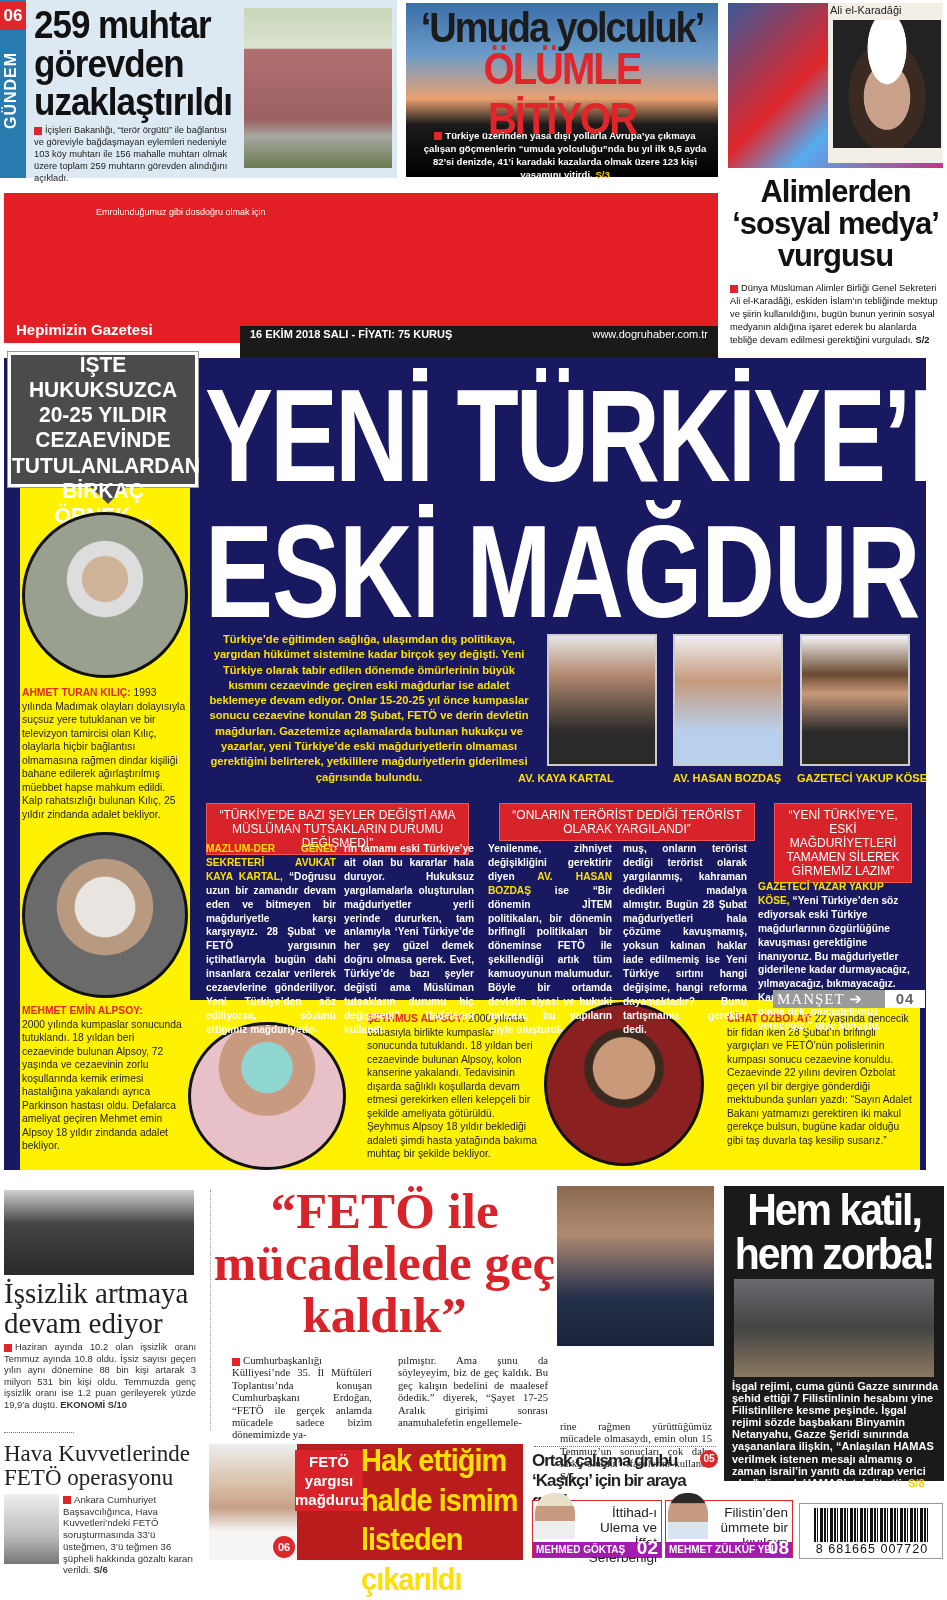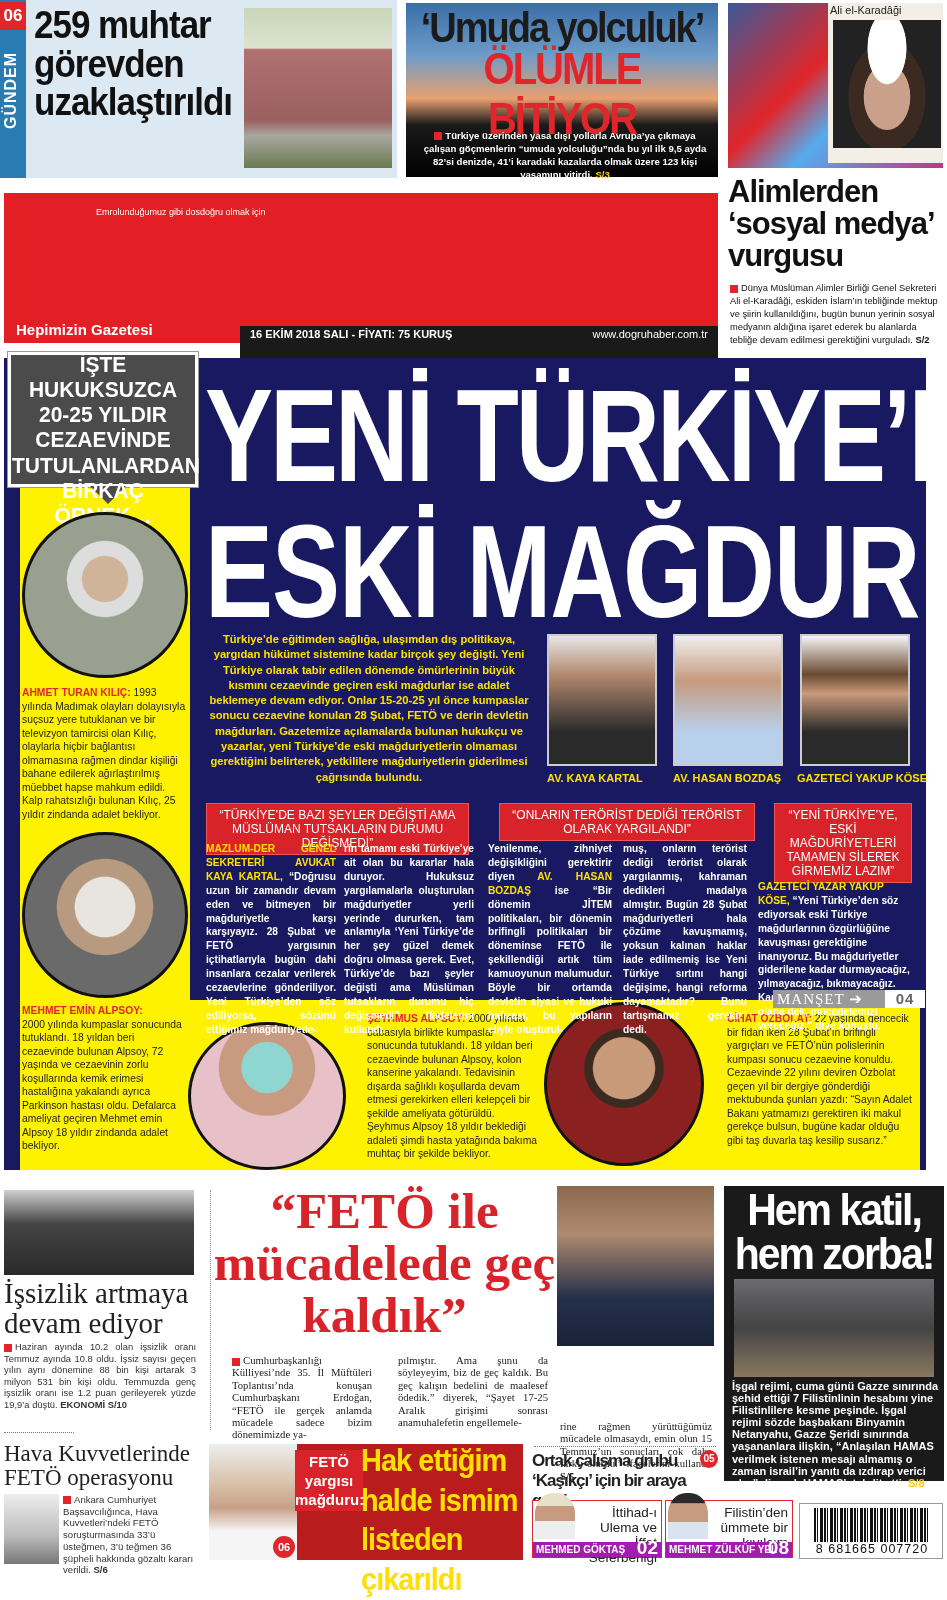--- a/index.html
+++ b/index.html
@@ -25,21 +25,21 @@
 #karadagi-box{left:828px;top:3px;width:115px;height:160px;background:#f3efe6}
 #karadagi-cap{left:830px;top:4px;font-size:11px;color:#222}
 #karadagi-photo{left:833px;top:20px;width:108px;height:128px;background:radial-gradient(ellipse at 50% 22%,#fff 0 25%,transparent 26%),radial-gradient(ellipse at 50% 60%,#c9a08a 0 30%,#3a2a22 31% 50%,#222 51%);}
 
 #mast{left:4px;top:193px;width:714px;height:150px;background:#e31e25}
 #mast-logo{left:14px;top:0;font-size:124px;font-weight:bold;color:#fff;letter-spacing:-6px;line-height:150px;transform:scaleX(1.0)}
 #mast-slogan{left:92px;top:14px;font-size:9px;color:#fff;line-height:11px}
 #mast-tag{left:12px;top:128px;font-size:15px;color:#fff;font-weight:bold}
 #mast-bar{left:236px;top:133px;width:478px;height:34px;background:#1a1a1a;color:#fff;font-size:11px;line-height:17px;font-weight:bold;padding-left:10px}
 #mast-url{position:absolute;right:10px;top:0;font-weight:normal}
-#alimler-title{left:728px;top:176px;width:215px;text-align:left;font-size:31px;font-weight:bold;line-height:32px;letter-spacing:-1px}
+#alimler-title{left:728px;top:176px;width:215px;text-align:center;font-size:31px;font-weight:bold;line-height:32px;letter-spacing:-1px}
 #alimler-body{left:730px;top:282px;width:214px;font-size:9.3px;line-height:13px;text-align:left}
 
 #main{left:4px;top:358px;width:922px;height:812px;background:#181960}
 #yellow-left{left:20px;top:470px;width:170px;height:700px;background:#fef200}
 #yellow-bottom{left:190px;top:1000px;width:730px;height:170px;background:#fef200}
 #callout{left:8px;top:352px;width:190px;height:135px;background:#4b4b4b;border:3px solid #fff;box-shadow:0 0 0 1px #999}
 #callout-tri{left:90px;top:486px;width:0;height:0;border-left:18px solid transparent;border-right:18px solid transparent;border-top:18px solid #4b4b4b}
 #callout-text{left:12px;top:356px;width:182px;text-align:center;color:#fff;font-weight:bold;font-size:21px;line-height:24px;transform:scaleY(1.05)}
 #headline-1{left:205px;top:368px;width:720px;font-size:102px;font-weight:bold;color:#fff;line-height:104px;letter-spacing:-3px;transform:scaleY(1.3);transform-origin:top left;white-space:nowrap}
 #headline-2{left:205px;top:504px;width:720px;font-size:102px;font-weight:bold;color:#fff;line-height:104px;letter-spacing:-1px;transform:scaleY(1.3);transform-origin:top left;white-space:nowrap}
@@ -88,20 +88,21 @@
 </style>
 </head>
 <body>
 
 <div class="abs" id="top-left">
   <div class="abs" id="gundem-tab"></div>
   <div class="abs" id="gundem-num">06</div>
   <div class="abs" id="gundem-text">GÜNDEM</div>
   <div class="abs" id="muhtar-title">259 muhtar görevden uzaklaştırıldı</div>
   <div class="photo" id="muhtar-photo"></div>
+  <div class="abs" id="muhtar-body"><span class="sq"></span><span>İçişleri Bakanlığı, “terör örgütü” ile bağlantısı ve göreviyle bağdaşmayan eylemleri nedeniyle 103 köy muhtarı ile 156 mahalle muhtarı olmak üzere toplam 259 muhtarın görevden alındığını açıkladı.</span></div>
 </div>
 
 <div class="abs" id="umuda">
   <div class="abs" id="umuda-t1">‘Umuda yolculuk’</div>
   <div class="abs" id="umuda-t2">ÖLÜMLE BİTİYOR</div>
   <div class="abs" id="umuda-body"><span class="sq"></span><span>Türkiye üzerinden yasa dışı yollarla Avrupa’ya çıkmaya çalışan göçmenlerin “umuda yolculuğu”nda bu yıl ilk 9,5 ayda 82’si denizde, 41’i karadaki kazalarda olmak üzere 123 kişi yaşamını yitirdi.</span> <span class="ref-yellow">S/3</span></div>
 </div>
 
 <div class="photo" id="social-photo"></div>
 <div class="abs" id="karadagi-box"></div>
@@ -127,21 +128,21 @@
 <div class="abs" id="callout"></div>
 <div class="abs" id="callout-tri"></div>
 <div class="abs cond" id="callout-text">İŞTE HUKUKSUZCA 20-25 YILDIR CEZAEVİNDE TUTULANLARDAN BİRKAÇ ÖRNEK…</div>
 
 <div class="abs cond" id="headline-1">YENİ TÜRKİYE’NİN</div>
 <div class="abs cond" id="headline-2">ESKİ MAĞDURLARI</div>
 
 <div class="abs cond" id="lead">Türkiye’de eğitimden sağlığa, ulaşımdan dış politikaya, yargıdan hükümet sistemine kadar birçok şey değişti. Yeni Türkiye olarak tabir edilen dönemde ömürlerinin büyük kısmını cezaevinde geçiren eski mağdurlar ise adalet beklemeye devam ediyor. Onlar 15-20-25 yıl önce kumpaslar sonucu cezaevine konulan 28 Şubat, FETÖ ve derin devletin mağdurları. Gazetemize açılamalarda bulunan hukukçu ve yazarlar, yeni Türkiye’de eski mağduriyetlerin olmaması gerektiğini belirterek, yetkililere mağduriyetlerin giderilmesi çağrısında bulundu.</div>
 
 <div class="mugbox" style="left:547px;top:634px;width:110px;height:132px;background:linear-gradient(180deg,#e6e6e6 0%,#b48a70 30%,#2a2a2a 75%)"></div>
-<div class="mugname cond" style="left:547px;top:772px">AV. KAYA KARTAL</div>
+<div class="mugname cond" style="left:518px;top:772px">AV. KAYA KARTAL</div>
 <div class="mugbox" style="left:673px;top:634px;width:110px;height:132px;background:linear-gradient(180deg,#f0f0f0 0%,#c69a7e 35%,#b8d0ec 75%)"></div>
 <div class="mugname cond" style="left:673px;top:772px">AV. HASAN BOZDAŞ</div>
 <div class="mugbox" style="left:800px;top:634px;width:110px;height:132px;background:linear-gradient(180deg,#f5f5f5 0%,#6a4a30 30%,#c89a7a 45%,#2a2a2a 75%)"></div>
 <div class="mugname cond" style="left:797px;top:772px">GAZETECİ YAKUP KÖSE</div>
 
 <div class="circle" style="left:22px;top:512px;width:166px;height:166px;background:radial-gradient(circle at 50% 40%,#d0b49a 0 18%,#ddd 19% 30%,#9aa090 31%)"></div>
 <div class="pcap" style="left:22px;top:686px;width:166px"><span class="pname">AHMET TURAN KILIÇ:</span> <span>1993 yılında Madımak olayları dolayısıyla suçsuz yere tutuklanan ve bir televizyon tamircisi olan Kılıç, olaylarla hiçbir bağlantısı olmamasına rağmen dindar kişiliği bahane edilerek ağırlaştırılmış müebbet hapse mahkum edildi. Kalp rahatsızlığı bulunan Kılıç, 25 yıldır zindanda adalet bekliyor.</span></div>
 
 <div class="circle" style="left:22px;top:832px;width:166px;height:166px;background:radial-gradient(circle at 50% 45%,#e8e4e0 0 25%,#b89a80 26% 40%,#6a6a6a 41%)"></div>
 <div class="pcap" style="left:22px;top:1004px;width:166px"><span class="pname">MEHMET EMİN ALPSOY:</span><br><span>2000 yılında kumpaslar sonucunda tutuklandı. 18 yıldan beri cezaevinde bulunan Alpsoy, 72 yaşında ve cezaevinin zorlu koşullarında kemik erimesi hastalığına yakalandı ayrıca Parkinson hastası oldu. Defalarca ameliyat geçiren Mehmet emin Alpsoy 18 yıldır zindanda adalet bekliyor.</span></div>

